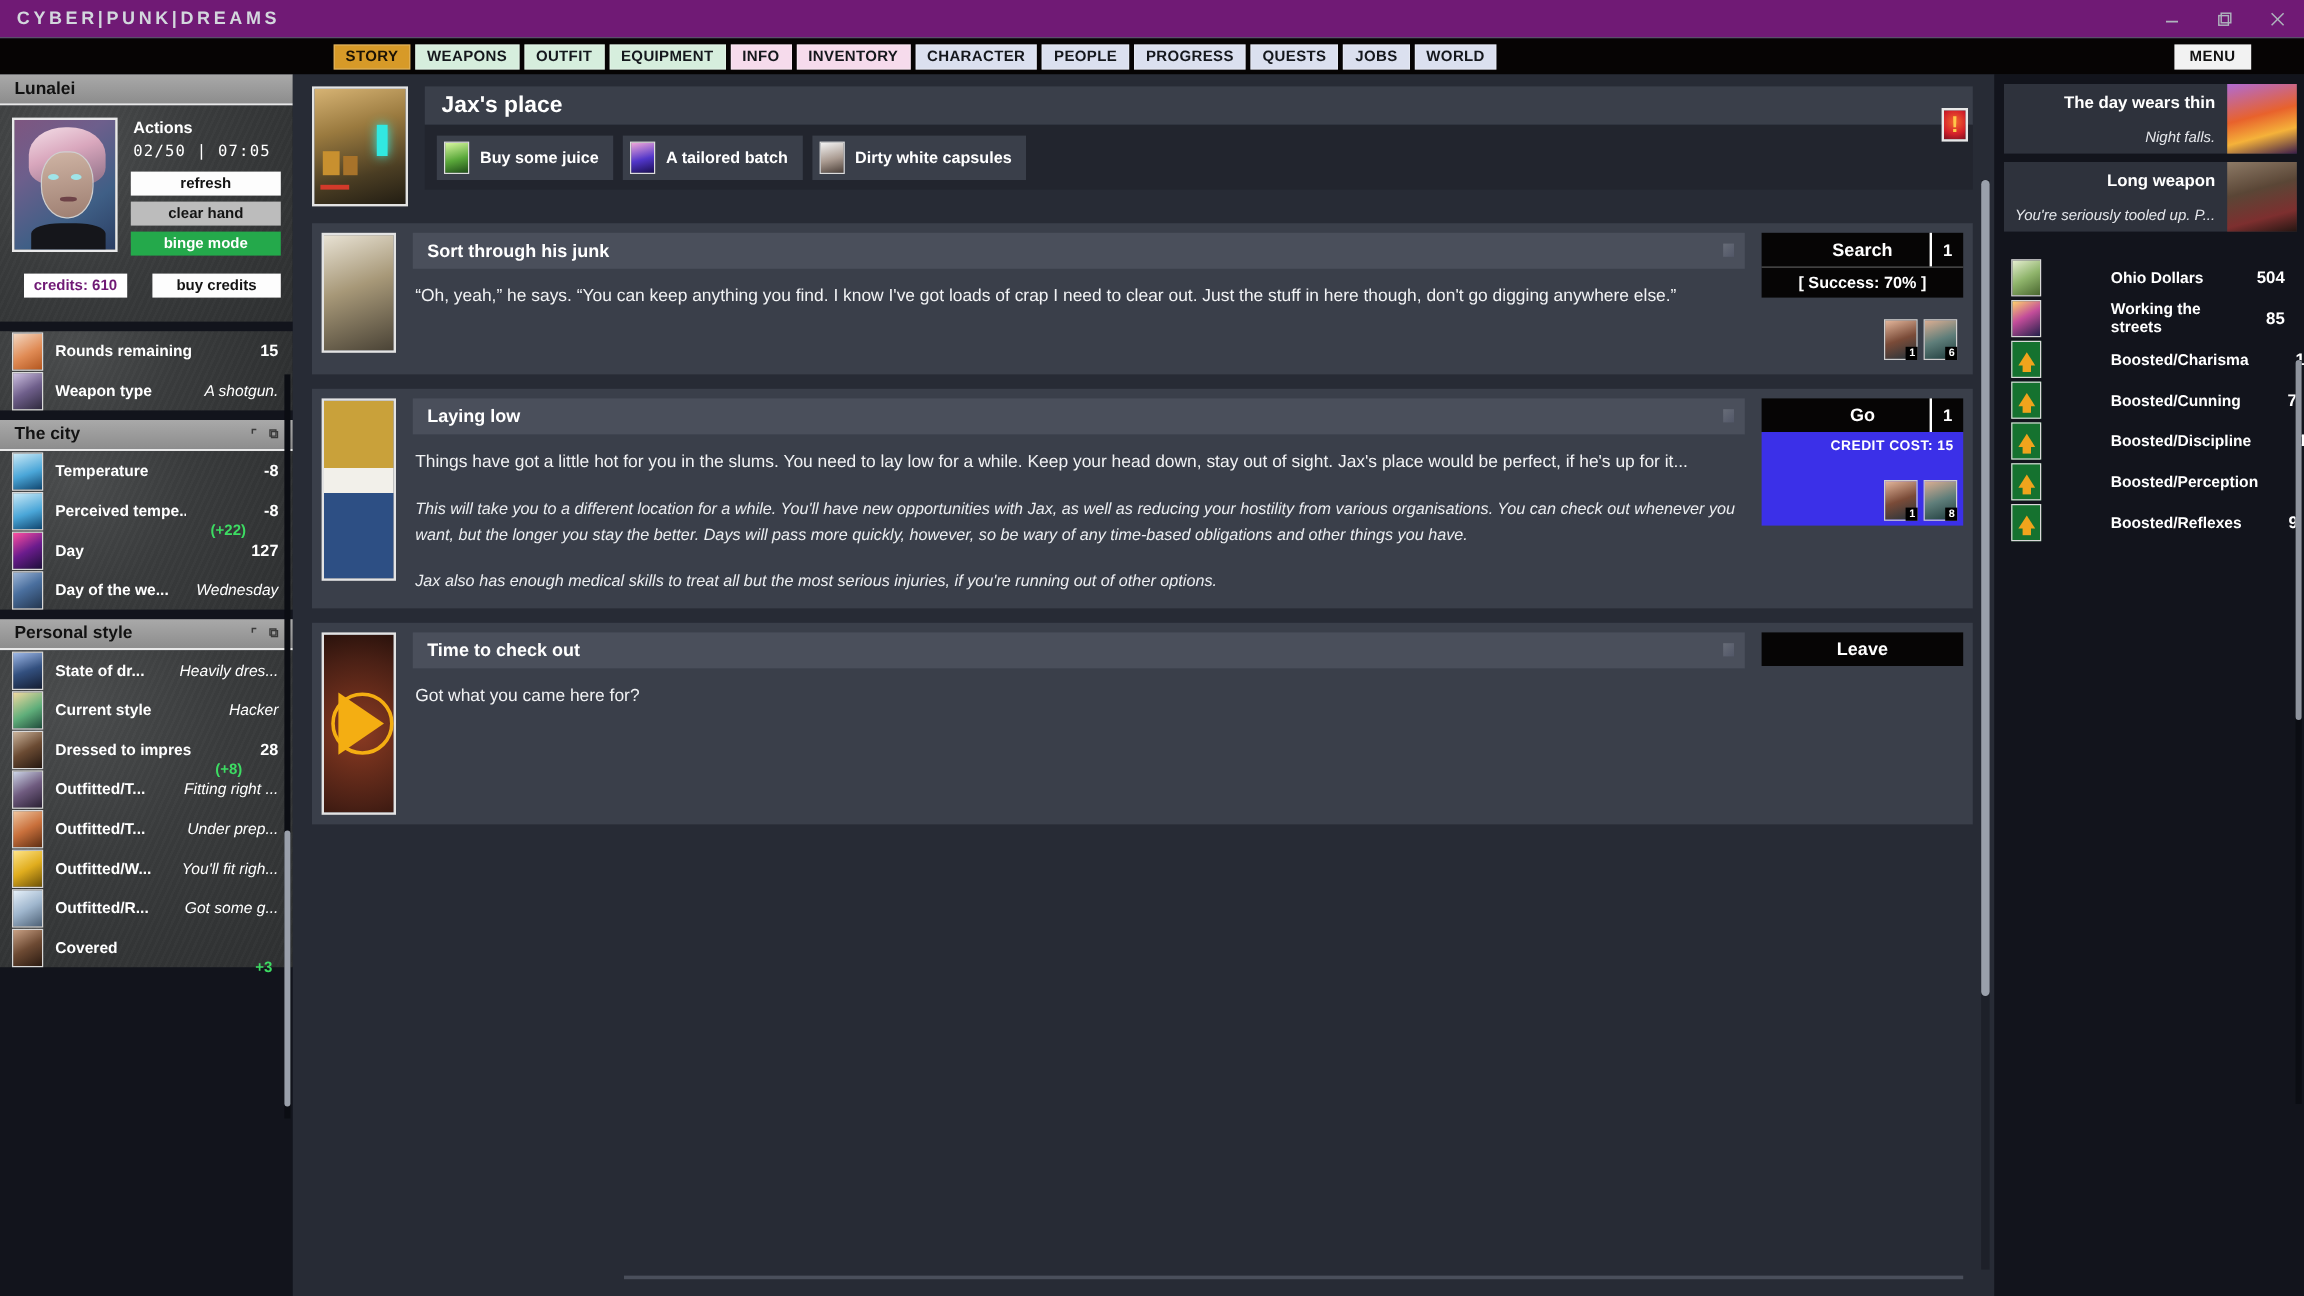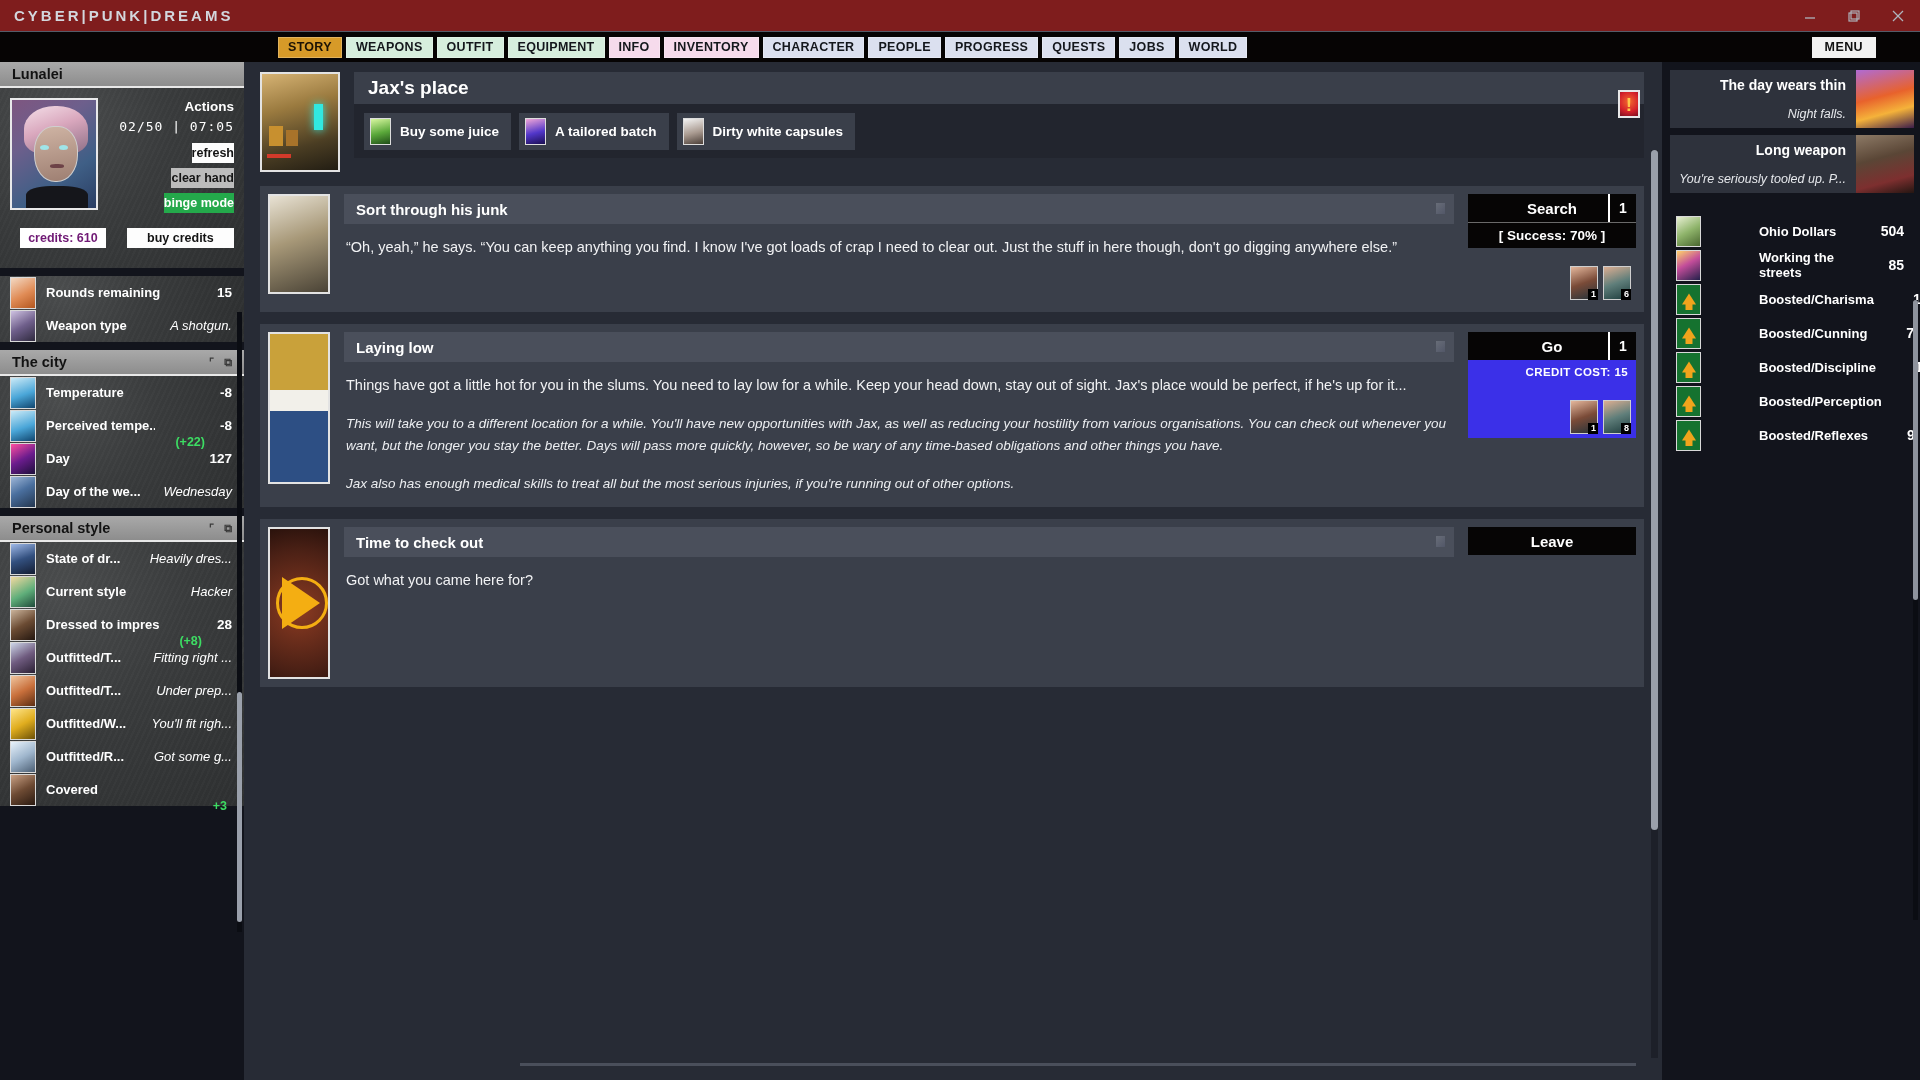--- a/index.html
+++ b/index.html
@@ -6,21 +6,21 @@
   html,body { width:1920px; height:1080px; overflow:hidden; }
   body {
     background:#1c1f29;
     font-family:"Liberation Sans", sans-serif;
     color:#fff;
     -webkit-font-smoothing:antialiased;
   }
 
   
   #titlebar {
-    height:32px; background:#7f1d1d; display:flex; align-items:center;
+    height:32px; background:#701a75; display:flex; align-items:center;
     border-bottom:1px solid #555b68; position:relative;
   }
   #logo {
     font-size:15px; font-weight:bold; letter-spacing:3px; color:#d3d7dd;
     padding-left:14px; white-space:nowrap;
   }
   #wincontrols { position:absolute; right:0; top:0; height:32px; display:flex; }
   .wc { width:44px; height:32px; display:flex; align-items:center; justify-content:center; color:#aeb4bd; }
   .wc svg { display:block; }
 
@@ -84,21 +84,21 @@
     position:absolute; left:22px; top:26px; width:44px; height:56px;
     background:linear-gradient(170deg,#cfb4a4,#9d7e71); border-radius:44% 44% 48% 48%;
   }
   #portrait .eyeL,#portrait .eyeR {
     position:absolute; top:45px; width:9px; height:5px; background:#9fe4e8; border-radius:50%;
   }
   #portrait .eyeL{left:28px;} #portrait .eyeR{left:47px;}
   #portrait .mouth{ position:absolute; left:38px; top:64px; width:14px; height:4px; background:#6d4247; border-radius:40%;}
   #portrait .body{ position:absolute; left:14px; bottom:0; width:62px; height:22px; background:#15161b; border-radius:40% 40% 0 0;}
 
-  #actions { flex:1 1 auto; display:flex; flex-direction:column;align-items:flex-end; }
+  #actions { flex:1 1 auto; display:flex; flex-direction:column; }
   #actions .alabel { font-size:13.5px; font-weight:bold; margin:1px 0 5px 2px; }
   #actions .acount { font-size:13px; letter-spacing:1px; margin:0 0 9px 2px; font-family:"DejaVu Sans Mono", monospace;}
   .abtn {
     height:20px; display:flex; align-items:center; justify-content:center;
     font-size:12.5px; font-weight:bold; margin-bottom:5px; color:#141414;
   }
   .abtn.white { background:#fdfdfd; }
   .abtn.grey  { background:#bcbcbc; }
   .abtn.green { background:#24a94b; color:#fff; }
   #creditline {

